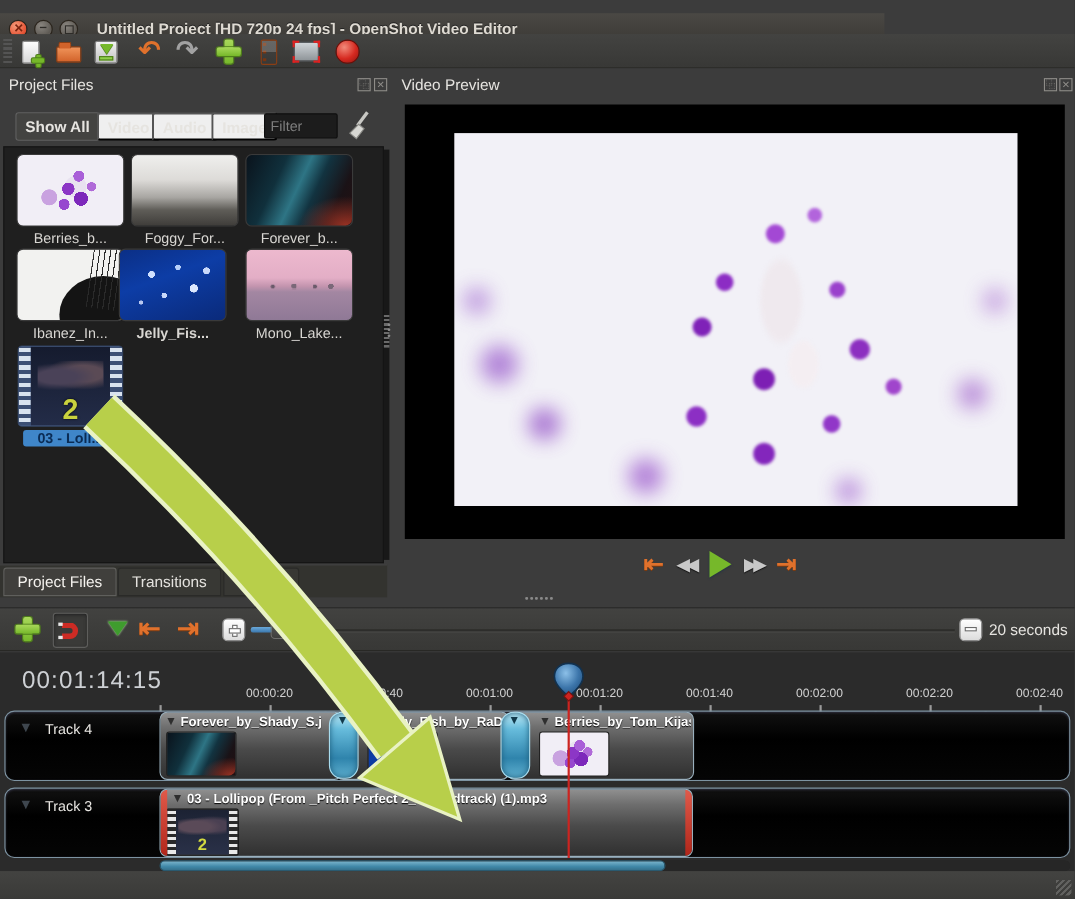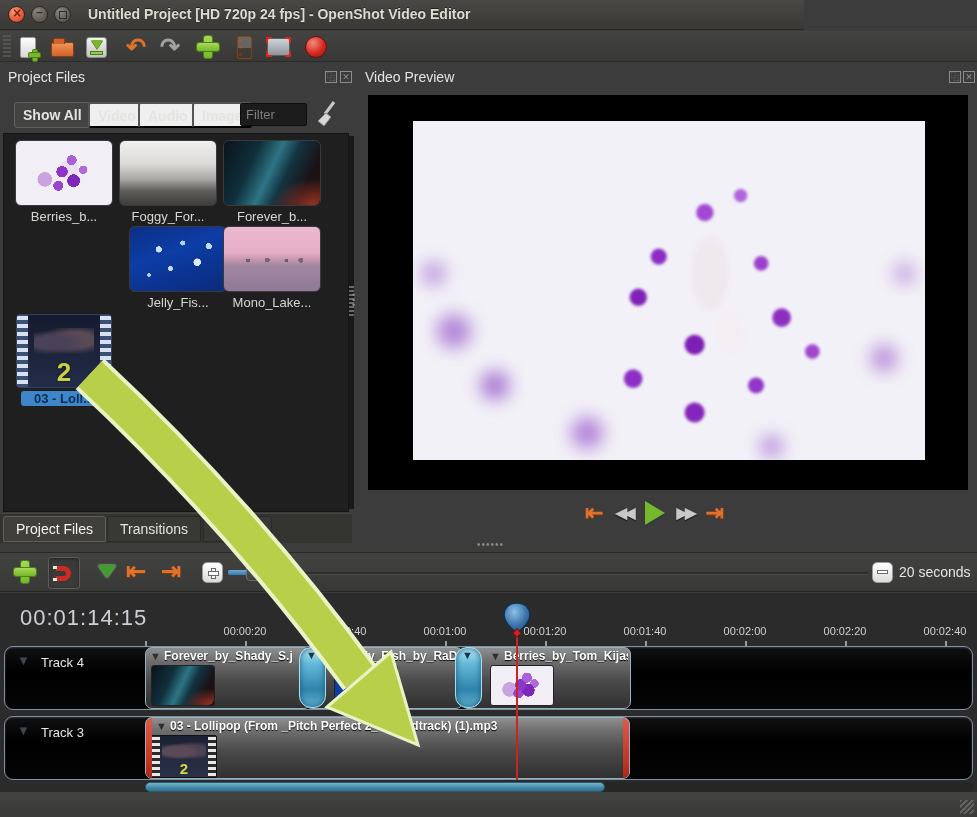--- a/index.html
+++ b/index.html
@@ -1,20 +1,20 @@
 <!DOCTYPE html>
 <html><head>
 <meta charset="utf-8">
 <style>
   * { margin:0; padding:0; box-sizing:border-box; }
   html,body { width:977px; height:817px; background:#2e2e2e; font-family:"Liberation Sans",sans-serif; overflow:hidden; }
   #app { position:absolute; left:0; top:0; width:977px; height:817px; background:#3c3c3c; overflow:hidden; }
 
   
-  .titlebar { position:absolute; left:0; top:0; width:804px; height:30px;
+  .titlebar { position:absolute; left:0; top:12px; width:804px; height:30px;
     background:linear-gradient(#4a4844,#3a3834); border-bottom:1px solid #2a2824;padding-left:44px; }
   .winbtn { position:absolute; top:6px; width:17px; height:17px; border-radius:50%; border:1px solid #2a241c; }
   .winbtn.close { left:8px;  background:radial-gradient(circle at 35% 30%, #f49b7a, #e8593a 60%, #c03a20); }
   .winbtn.close::after { content:"×"; position:absolute; left:4px; top:-2px; color:#7a2410; font-size:14px; font-weight:bold; }
   .winbtn.min { left:31px; background:radial-gradient(circle at 35% 30%, #8a8680, #5f5b55 65%); }
   .winbtn.min::after { content:"–"; position:absolute; left:4px; top:-2px; color:#2e2c28; font-size:12px; font-weight:bold; }
   .winbtn.max { left:54px; background:radial-gradient(circle at 35% 30%, #8a8680, #5f5b55 65%); }
   .winbtn.max::after { content:""; position:absolute; left:4px; top:4px; width:6px; height:6px; border:1.5px solid #2e2c28; }
   .wintitle { position:absolute; left:88px; top:6px; color:#dedad2; font-size:14px; font-weight:bold; text-shadow:0 -1px 0 #222; }
 
@@ -284,21 +284,25 @@
       <div class="flabel">Foggy_For...</div>
     </div>
     <div class="fitem" style="left:9px; top:6px;">
       <div class="fthumb t-berries"></div>
       <div class="flabel">Berries_b...</div>
     </div>
     <div class="fitem" style="left:217px; top:6px;">
       <div class="fthumb t-forever"></div>
       <div class="flabel">Forever_b...</div>
     </div>
-    <div class="fitem" style="left:123px; top:92px;">
+    <div class="fitem" style="left:9px; top:92px;">
+      <div class="fthumb t-ibanez"></div>
+      <div class="flabel">Ibanez_In...</div>
+    </div>
+    <div class="fitem" style="left:102px; top:92px;font-weight:bold;">
       <div class="fthumb t-jelly"></div>
       <div class="flabel">Jelly_Fis...</div>
     </div>
     <div class="fitem" style="left:217px; top:92px;">
       <div class="fthumb t-mono"></div>
       <div class="flabel">Mono_Lake...</div>
     </div>
     <div class="fitem" style="left:9px; top:180px;">
       <div class="film-thumb">
         <div class="film-holes"></div>

